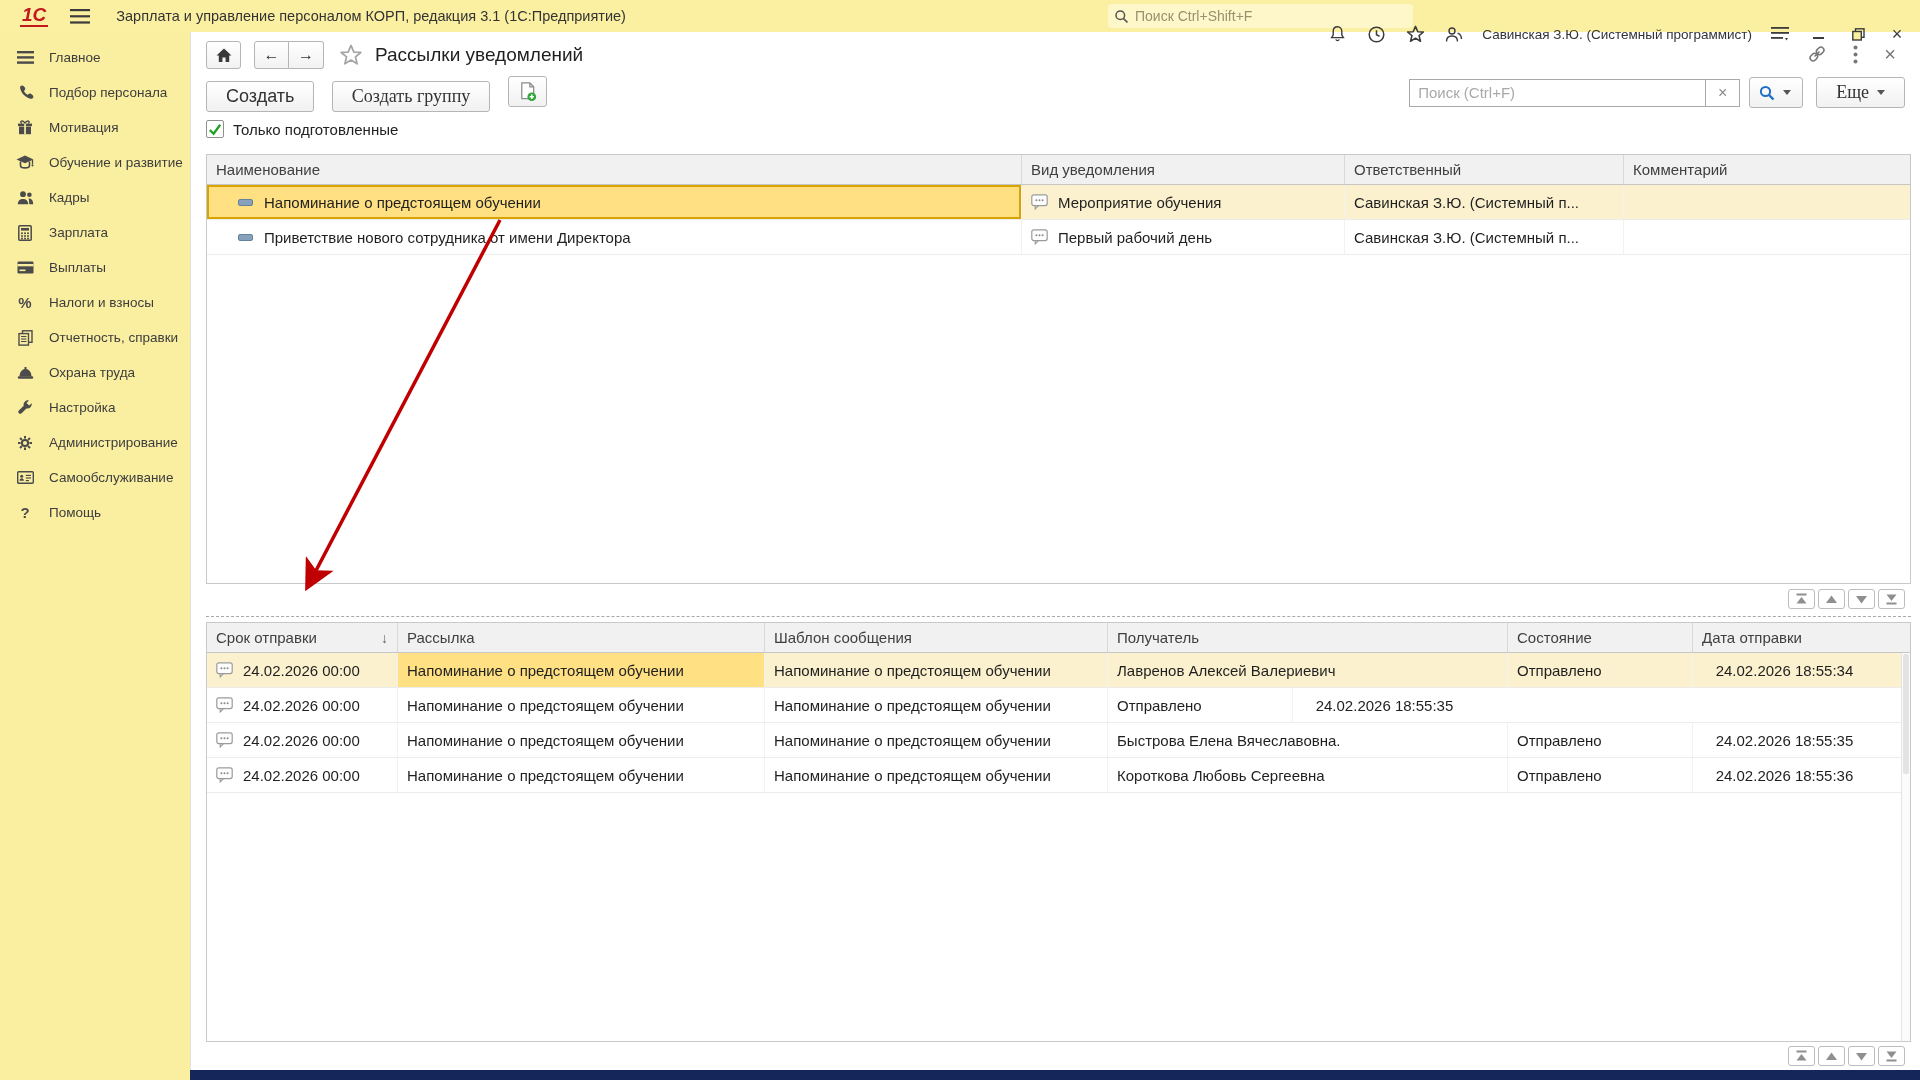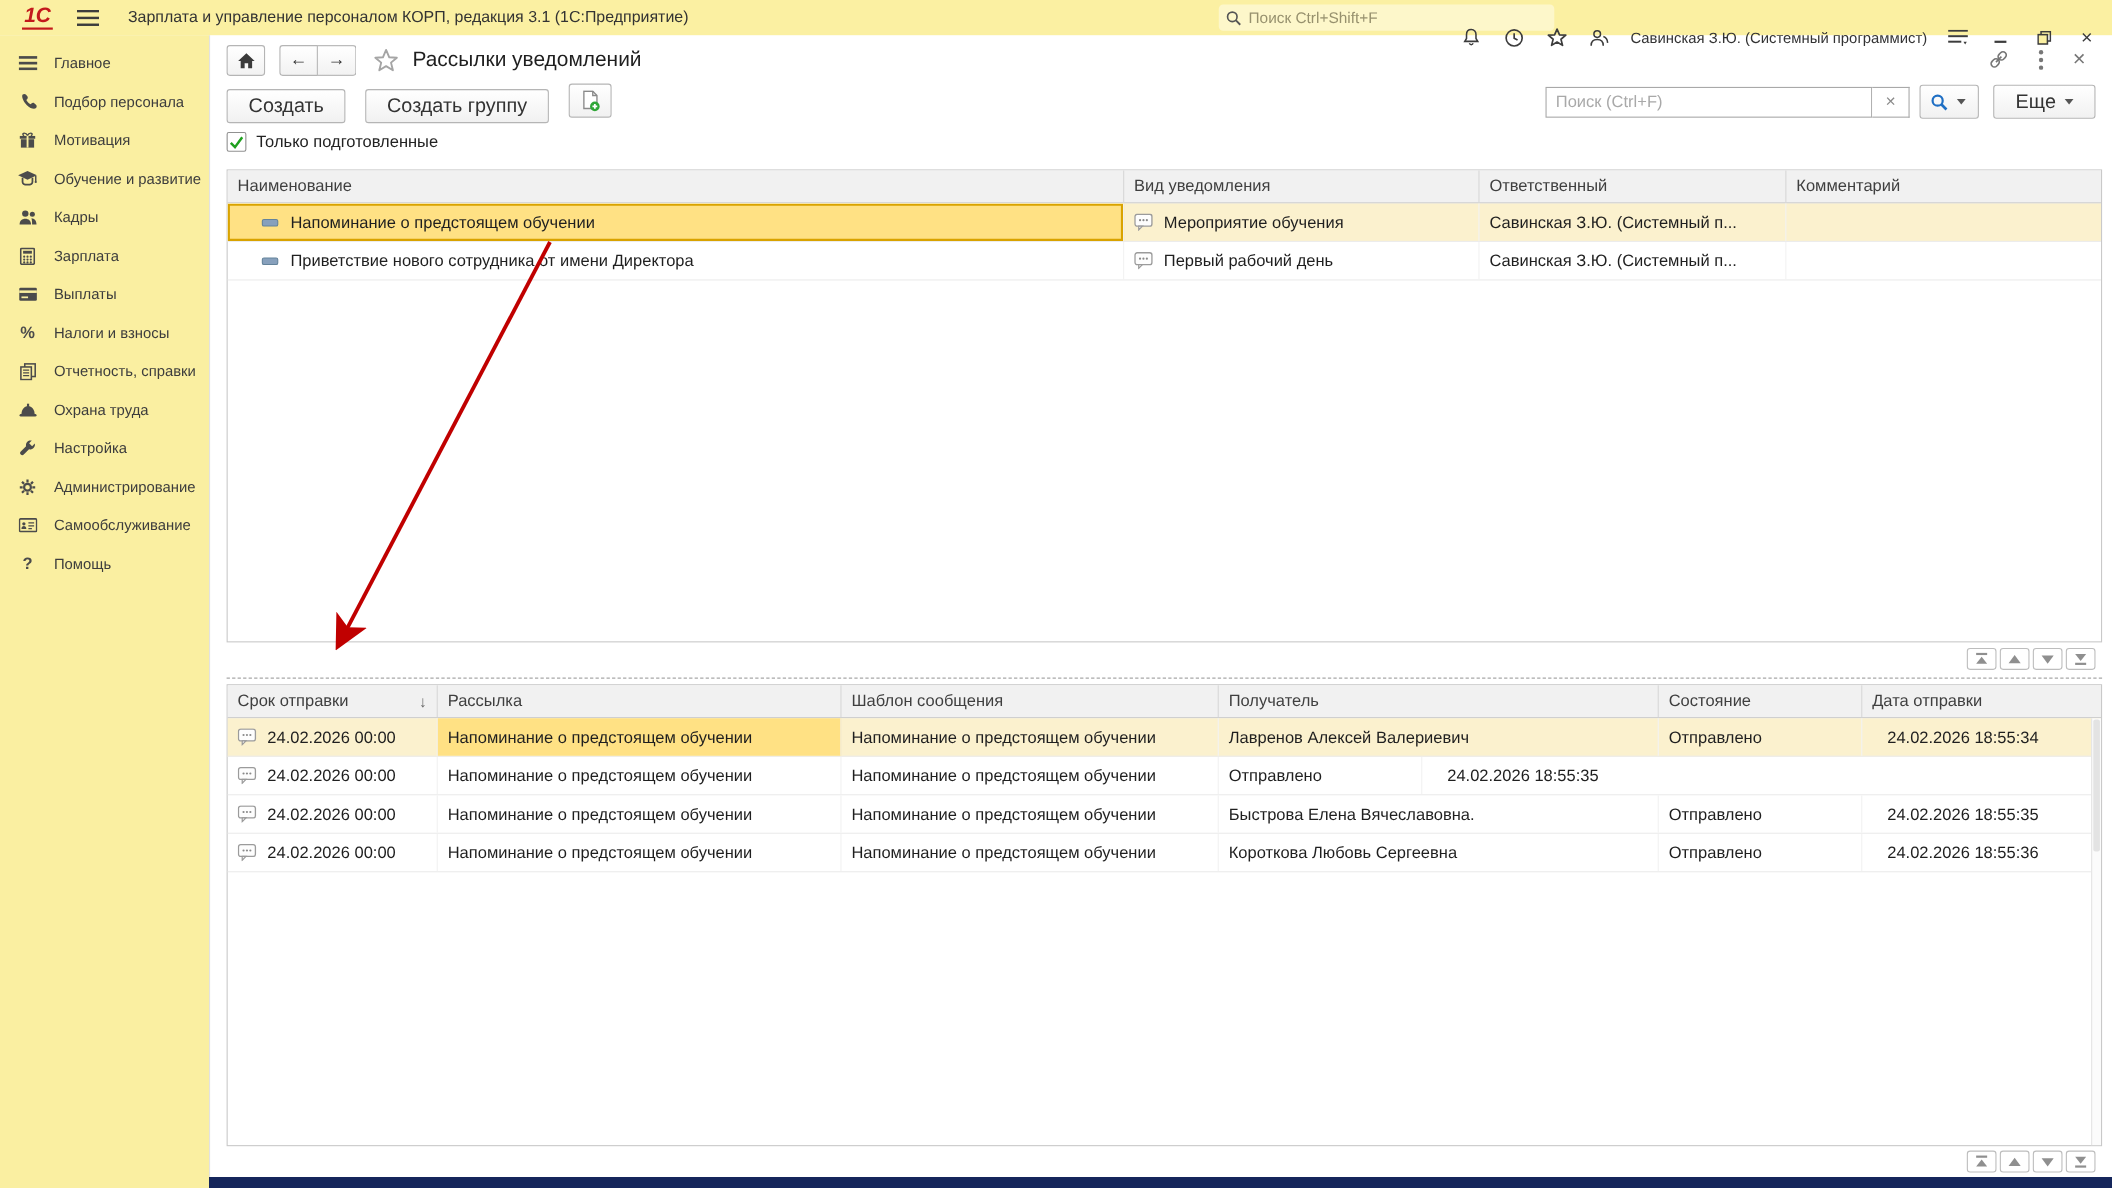--- a/index.html
+++ b/index.html
@@ -47,21 +47,21 @@
   .nav-pair .sq-btn:last-child { border-radius:0 3px 3px 0; border-left:none; }
   .fav-star { margin-left:15px; }
   .page-title { margin-left:12px; font-size:19px; color:#1f1f1f; white-space:nowrap; }
   .content-actions { position:absolute; right:24px; top:12px; display:flex; gap:26px;
     align-items:center; }
 
   .toolbar { position:absolute; left:15px; right:15px; top:44px; height:34px; }
   .btn { height:31px; background:linear-gradient(#ffffff,#f1f1f1); border:1px solid #b5b5b5;
     border-radius:3px; font-size:18px; color:#333; padding:0 19px; cursor:pointer;
     display:inline-flex; align-items:center; gap:8px; font-family:"Liberation Sans",sans-serif; }
-  .btn + .btn { margin-left:13px; }
+  .btn + .btn { margin-left:13px;font-family:Liberation Serif, serif; }
   .btn.icon-only { padding:0 9px; }
   .toolbar-right { position:absolute; right:0; top:1px; display:flex; align-items:center; }
   .search-input { width:297px; height:28px; border:1px solid #a9a9a9; padding:0 8px;
     font-size:15px; color:#333; outline:none; font-family:"Liberation Sans",sans-serif; }
   .search-input::placeholder { color:#a9a9a9; }
   .clear-btn { width:34px; height:28px; border:1px solid #a9a9a9; border-left:none;
     background:#fff; color:#8a8a8a; font-size:16px; display:flex; align-items:center;
     justify-content:center; cursor:pointer; }
   .find-btn { margin-left:9px; width:54px; height:31px; }
   .more-btn { margin-left:13px; }

